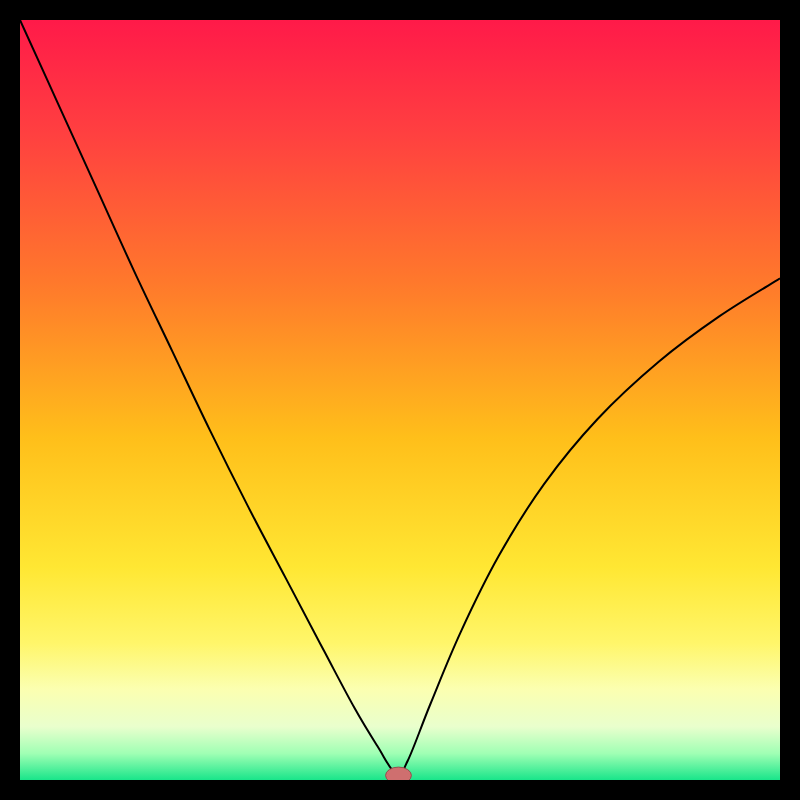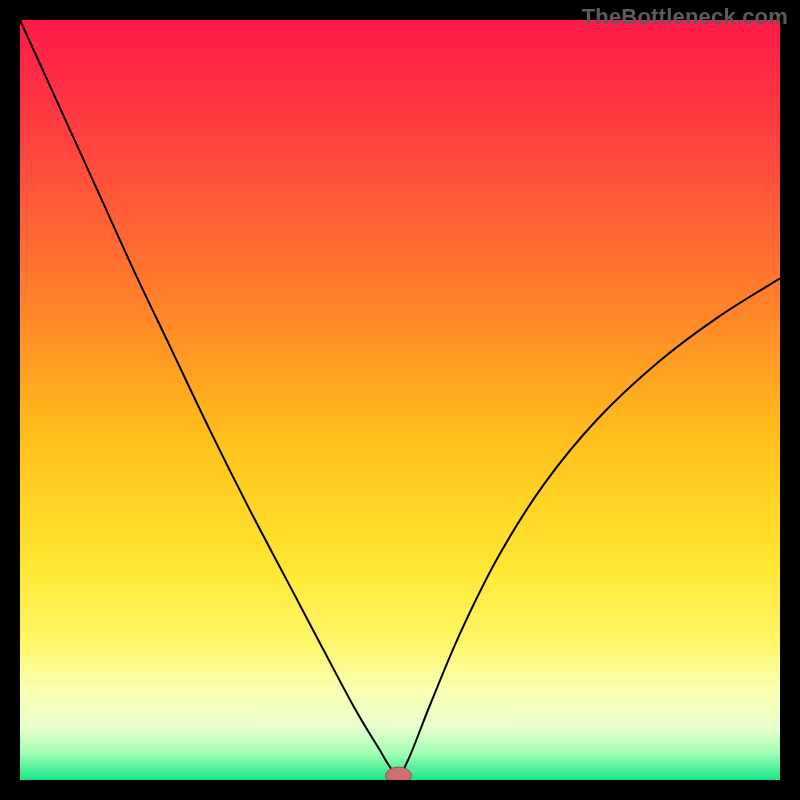--- a/index.html
+++ b/index.html
@@ -37,21 +37,20 @@
   }
   svg {
     display: block;
   }
 </style>
 </head>
 <body>
 
 <div class="frame">
 
-  <div class="watermark">TheBottleneck.com</div>
 
   <div class="plot-area">
     <svg id="chart-svg" width="760" height="760" viewBox="0 0 100 100" preserveAspectRatio="none">
       <defs>
         <linearGradient id="bg-grad" x1="0" y1="0" x2="0" y2="1">
             <stop offset="0%" stop-color="#ff1a49"></stop>
             <stop offset="15%" stop-color="#ff4040"></stop>
             <stop offset="35%" stop-color="#ff7a2b"></stop>
             <stop offset="55.00000000000001%" stop-color="#ffbf1a"></stop>
             <stop offset="72%" stop-color="#ffe733"></stop>

